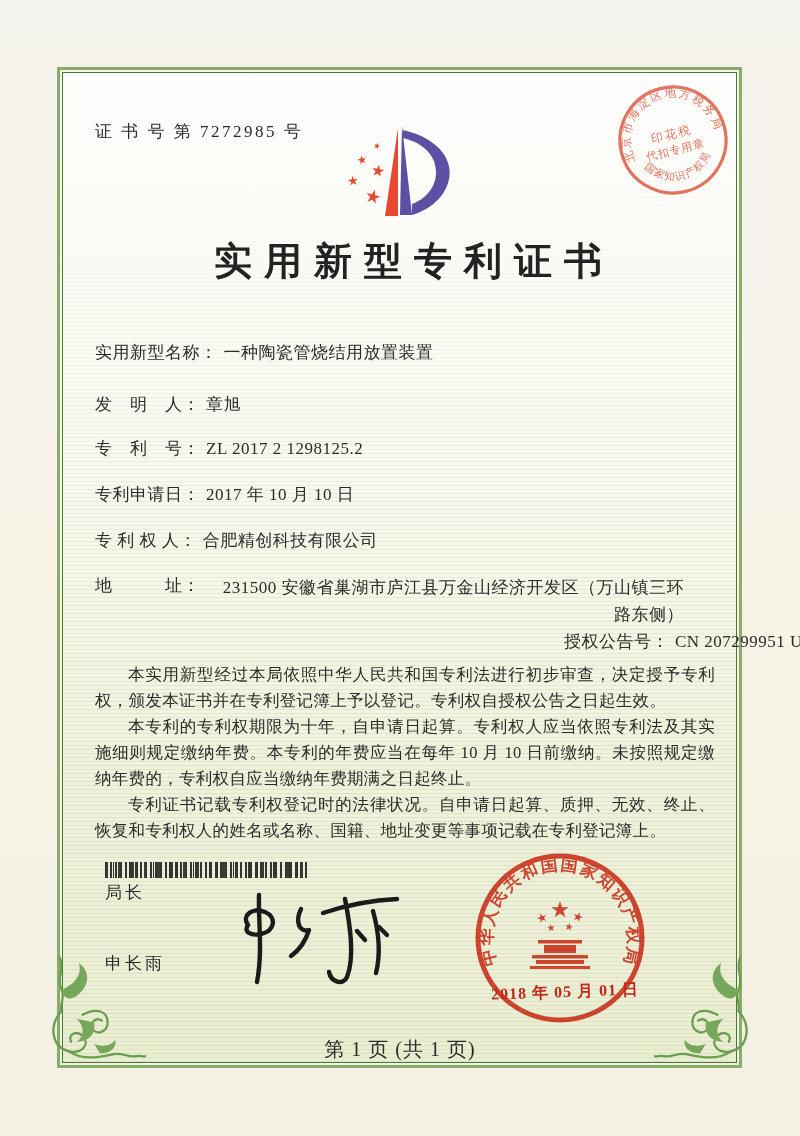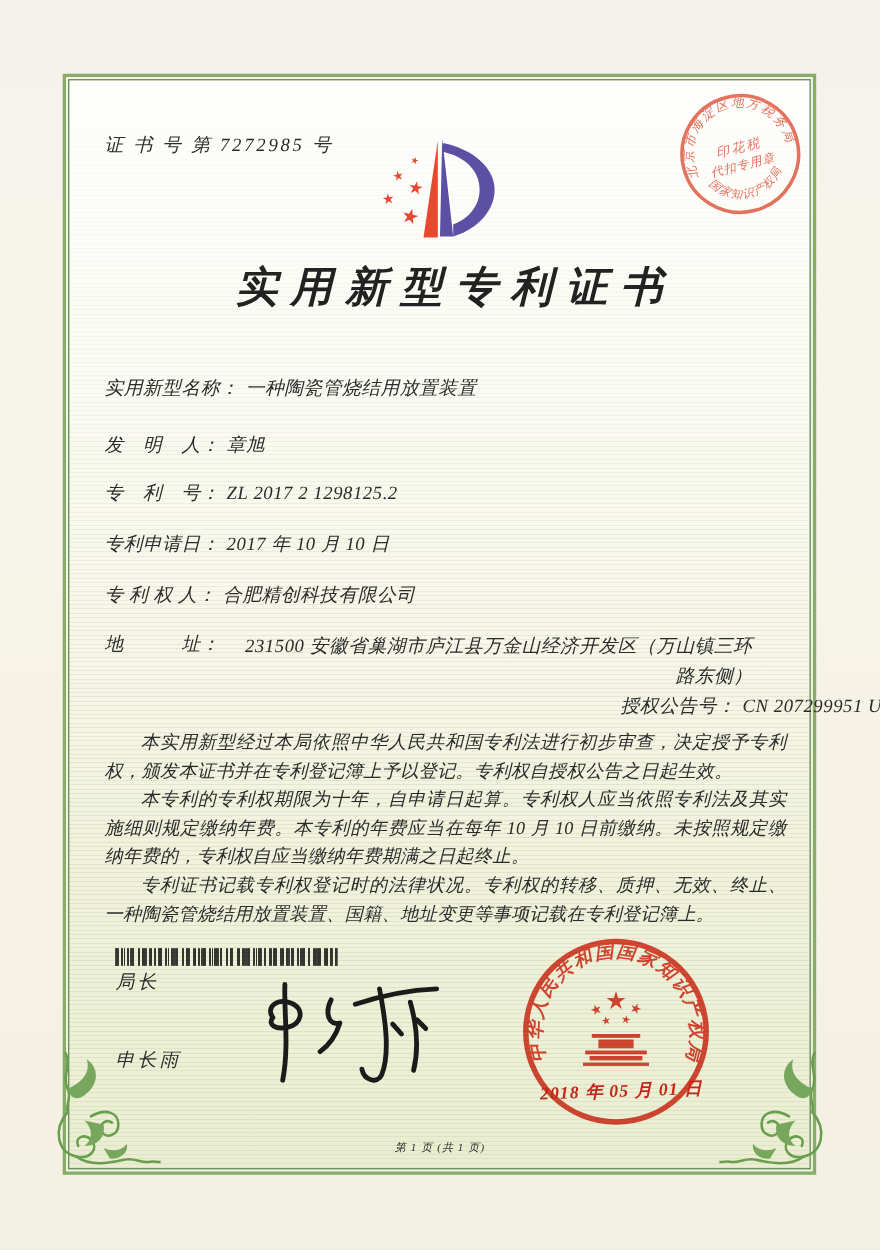--- a/index.html
+++ b/index.html
@@ -2,21 +2,20 @@
 <html><head>
 <meta charset="utf-8">
 <style>
   * { margin:0; padding:0; box-sizing:border-box; }
   html,body { background:#e9e7df; }
   #page {
     position:relative; width:800px; height:1136px; overflow:hidden;
     background:linear-gradient(180deg,#f4f2ec 0%, #f7f4ea 30%, #f6f2e4 70%, #f3f0e4 100%);
     font-family:"Liberation Serif","DejaVu Serif",serif;
     color:#2b2b2b;
-    font-style:italic;
   }
   
   .frame {
     position:absolute; left:57px; top:67px; width:685px; height:1001px;
     border:3px solid #87ad69;
   }
   .frame-inner {
     position:absolute; inset:2px; border:1px solid #4a783a;
     background-color:#f7f5e7;
     background-image:
@@ -56,21 +55,21 @@
 
   .sig-role { position:absolute; left:105px; top:881px; font-size:17px; letter-spacing:3px; }
   .sig-name { position:absolute; left:105px; top:952px; font-size:17px; letter-spacing:3px; }
   .signature { position:absolute; left:215px; top:885px; width:200px; height:105px; }
 
   .seal { position:absolute; left:472px; top:850px; width:176px; height:176px;
           mix-blend-mode:multiply; opacity:.92; }
   .seal-date { position:absolute; left:491px; top:982px; font-size:16px; color:#c3271a;
                letter-spacing:1px; transform:rotate(-2deg); font-weight:600; }
 
-  .footer { position:absolute; left:0; right:0; top:1036px; text-align:center; font-size:10px; letter-spacing:1px; }
+  .footer { position:absolute; left:0; right:0; top:1036px; text-align:center; font-size:20px; letter-spacing:1px; }
 
   .st-red { fill:#dd3a28; }
 </style>
 </head>
 <body>
 
 <svg width="0" height="0" style="position:absolute" aria-hidden="true">
   <defs>
     <polygon id="star5" points="0,-1 0.225,-0.31 0.95,-0.31 0.36,0.12 0.59,0.81 0,0.38 -0.59,0.81 -0.36,0.12 -0.95,-0.31 -0.225,-0.31"></polygon>
   </defs>
@@ -158,21 +157,21 @@
   </div>
   <div class="field" style="top:630px; width:620px">
     <span class="field-right">
       <span class="lbl">授权公告号：</span><span class="val">CN 207299951 U</span>
     </span>
   </div>
 
   <div class="paras">
     <p>本实用新型经过本局依照中华人民共和国专利法进行初步审查，决定授予专利权，颁发本证书并在专利登记簿上予以登记。专利权自授权公告之日起生效。</p>
     <p>本专利的专利权期限为十年，自申请日起算。专利权人应当依照专利法及其实施细则规定缴纳年费。本专利的年费应当在每年 10 月 10 日前缴纳。未按照规定缴纳年费的，专利权自应当缴纳年费期满之日起终止。</p>
-    <p>专利证书记载专利权登记时的法律状况。专利权的转移、质押、无效、终止、一种陶瓷管烧结用放置装置、国籍、地址变更等事项记载在专利登记簿上。</p>
+    <p>专利证书记载专利权登记时的法律状况。自申请日起算、质押、无效、终止、恢复和专利权人的姓名或名称、国籍、地址变更等事项记载在专利登记簿上。</p>
   </div>
 
   <div class="barcode"></div>
 
   <div class="sig-role">局长</div>
   <div class="sig-name">申长雨</div>
   <div class="signature">
     <svg viewBox="0 0 200 105" fill="none" stroke="#1b1b1b" stroke-width="4.4" stroke-linecap="round" stroke-linejoin="round">
       <path d="M 33 40 C 26 30 38 22 50 27 C 62 32 60 46 46 49 C 36 51 28 47 33 40"></path>
       <path d="M 44 10 C 43 34 48 66 42 97"></path>

